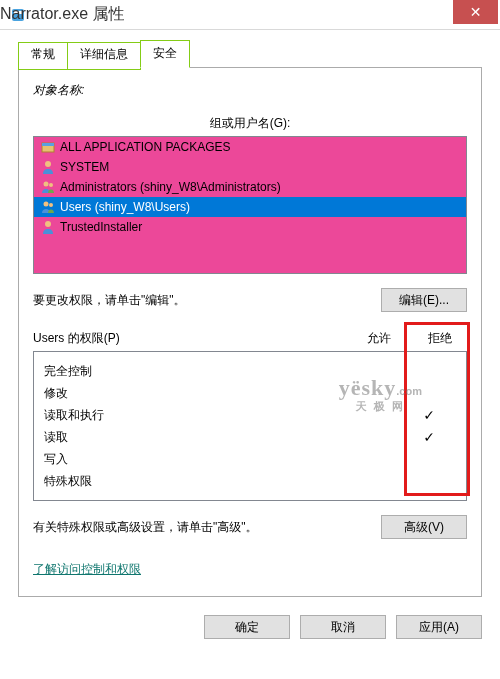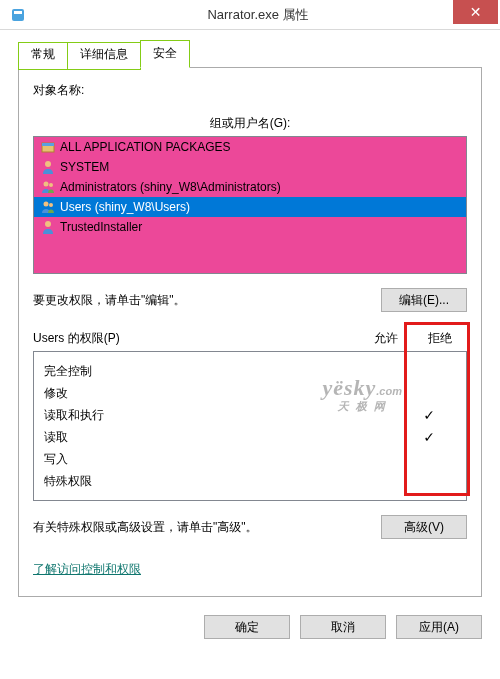--- a/index.html
+++ b/index.html
@@ -20,24 +20,24 @@
     display: flex;
     align-items: center;
     position: relative;
   }
   .titlebar .icon {
     width: 16px; height: 16px;
     margin-left: 10px;
   }
   .titlebar .title {
     position: absolute;
-    left: 16px; right: 0;
-    text-align: center;
+    left: 0; right: 0;
+    text-align: left;
     color: #333;
-    font-size: 13px;
+    font-size: 16px;
     pointer-events: none;
   }
   .titlebar .close {
     margin-left: auto;
     width: 45px;
     height: 24px;
     background: #c75050;
     color: #fff;
     display: flex;
     align-items: center;
@@ -69,21 +69,21 @@
   }
   .tab.inactive { top: 2px; padding-top:3px; padding-bottom:4px;}
   .tabpanel {
     border: 1px solid #ababab;
     margin-top: -1px;
     padding: 14px 14px 18px 14px;
     position: relative;
     z-index: 1;
   }
   .row { display: flex; margin-bottom: 16px; align-items: flex-start; }
-  .label { min-width: 90px; }
+  .label { min-width: 90px; font-style: italic; }
   .path { flex: 1; word-break: break-all; }
   .section-label { margin-bottom: 4px; text-align: center; }
   .listbox {
     border: 1px solid #828790;
     height: 138px;
     overflow: hidden;
     background: #ec4899;
   }
   .listitem {
     display: flex;
@@ -115,20 +115,21 @@
     padding: 0 10px;
     display: inline-flex;
     align-items: center;
     justify-content: center;
     font-size: 12px;
     font-family: inherit;
   }
   .perm-header {
     display: flex;
     margin-bottom: 4px;
+    gap: 7px;
   }
   .perm-header .ph-name { flex: 1; }
   .perm-header .ph-col {
     width: 54px;
     text-align: center;
   }
   .permbox {
     border: 1px solid #828790;
     padding: 8px 10px 8px 10px;
     position: relative;
@@ -262,21 +263,21 @@
       <div class="ph-name">Users 的权限(P)</div>
       <div class="ph-col">允许</div>
       <div class="ph-col">拒绝</div>
     </div>
 
     
     <div class="permbox" id="permbox">
 
       <div class="red-box" style="top:-30px; right:-4px; width:66px; height:174px;"></div>
 
-      <div class="watermark" style="right:64px; top:24px;font-style:italic;">
+      <div class="watermark" style="right:44px; top:24px;">
         <div><span class="wm1">yësky</span><span style="font-size:11px;">.com</span></div>
         <div class="wm2">天 极 网</div>
       </div>
     <div class="perm-row">
           <div class="pn">完全控制</div>
           <div class="pc"></div>
           <div class="pc"></div>
         </div>
         <div class="perm-row">
           <div class="pn">修改</div>

